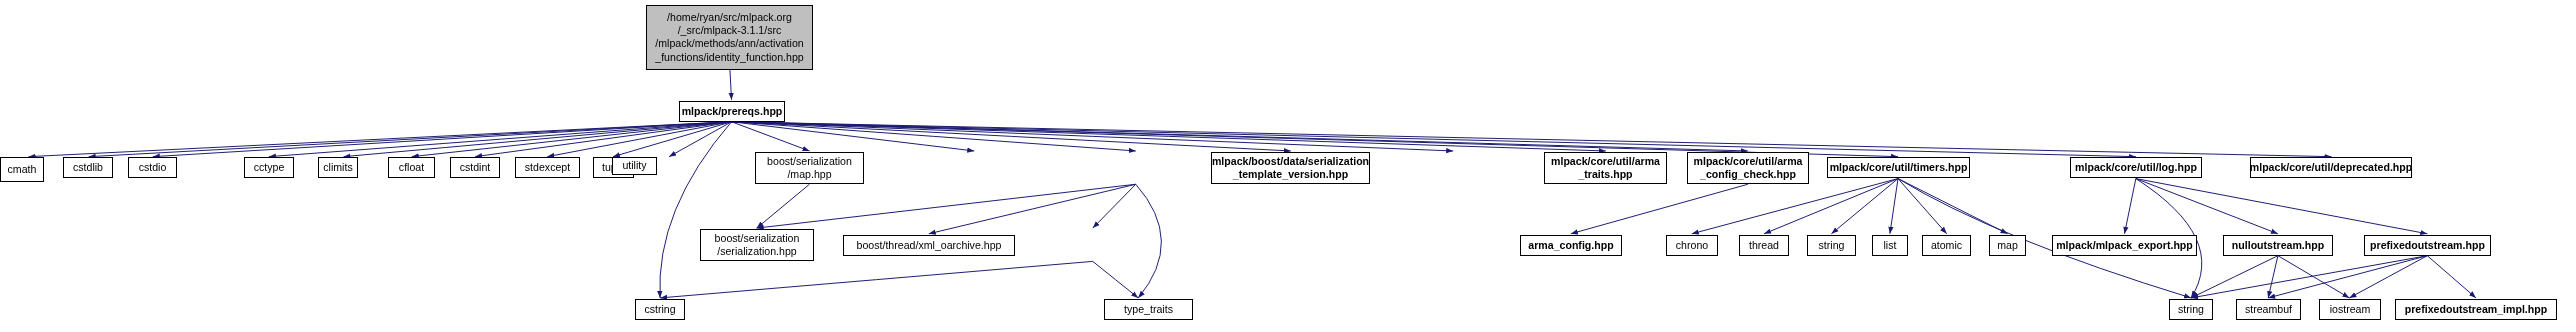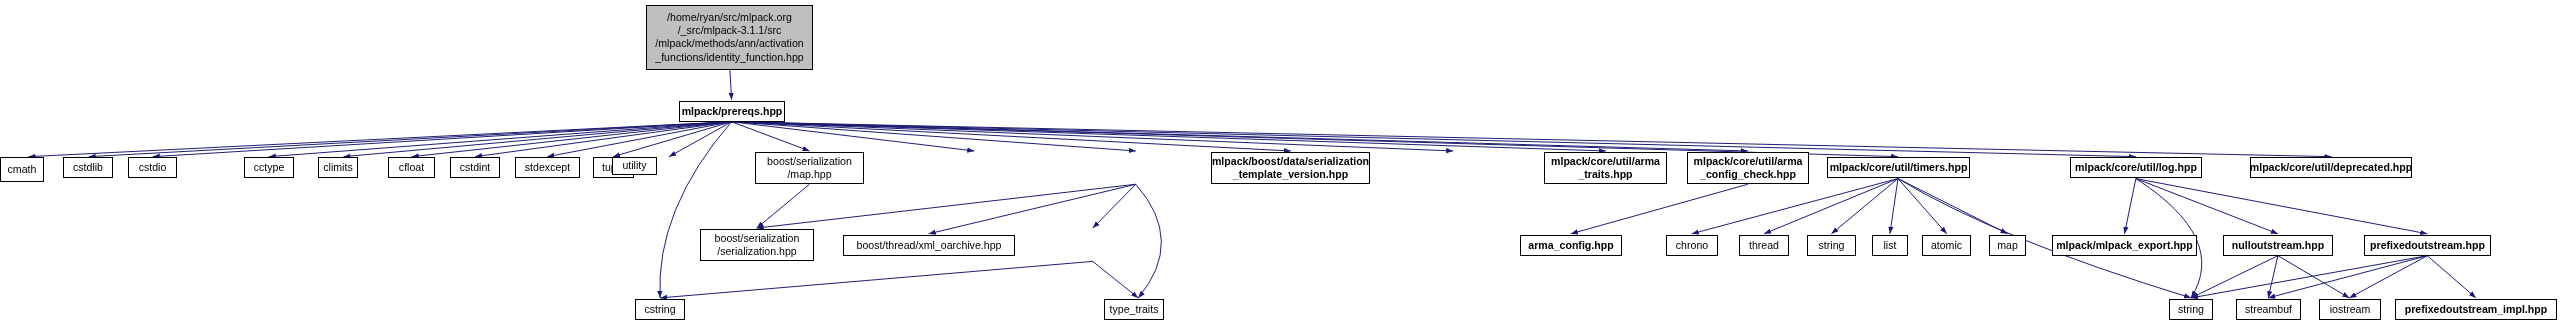--- a/index.html
+++ b/index.html
@@ -116,19 +116,19 @@
   <div class="node" id="n-thread" style="left:1739px;top:235px;width:50px;height:21px" data-interactable="false">thread</div>
   <div class="node" id="n-mutex" style="left:1807px;top:235px;width:49px;height:21px" data-interactable="false">string</div>
   <div class="node" id="n-list" style="left:1872px;top:235px;width:36px;height:21px" data-interactable="false">list</div>
   <div class="node" id="n-atomic" style="left:1922px;top:235px;width:49px;height:21px" data-interactable="false">atomic</div>
   <div class="node" id="n-map" style="left:1989px;top:235px;width:37px;height:21px" data-interactable="false">map</div>
   <div class="node" id="n-mlpack_export" style="left:2052px;top:235px;width:145px;height:21px" data-interactable="true">mlpack/mlpack_export.hpp</div>
   <div class="node bold" id="n-nulloutstream" style="left:2223px;top:235px;width:110px;height:21px" data-interactable="true">nulloutstream.hpp</div>
   <div class="node bold" id="n-prefixedoutstream" style="left:2364px;top:235px;width:127px;height:21px" data-interactable="true">prefixedoutstream.hpp</div>
 
   <div class="node" id="n-cstring" style="left:635px;top:299px;width:50px;height:21px" data-interactable="false">cstring</div>
-  <div class="node" id="n-type_traits" style="left:1104px;top:299px;width:60px;height:21px" data-interactable="false">type_traits</div>
+  <div class="node" id="n-type_traits" style="left:1104px;top:299px;width:89px;height:21px" data-interactable="false">type_traits</div>
   <div class="node" id="n-string" style="left:2169px;top:299px;width:44px;height:21px" data-interactable="false">string</div>
   <div class="node" id="n-streambuf" style="left:2236px;top:299px;width:65px;height:21px" data-interactable="false">streambuf</div>
   <div class="node" id="n-iostream" style="left:2319px;top:299px;width:62px;height:21px" data-interactable="false">iostream</div>
   <div class="node" id="n-prefixedoutstream_impl" style="left:2395px;top:299px;width:162px;height:21px" data-interactable="true">prefixedoutstream_impl.hpp</div>
 </div>
 
 
 </body></html>

